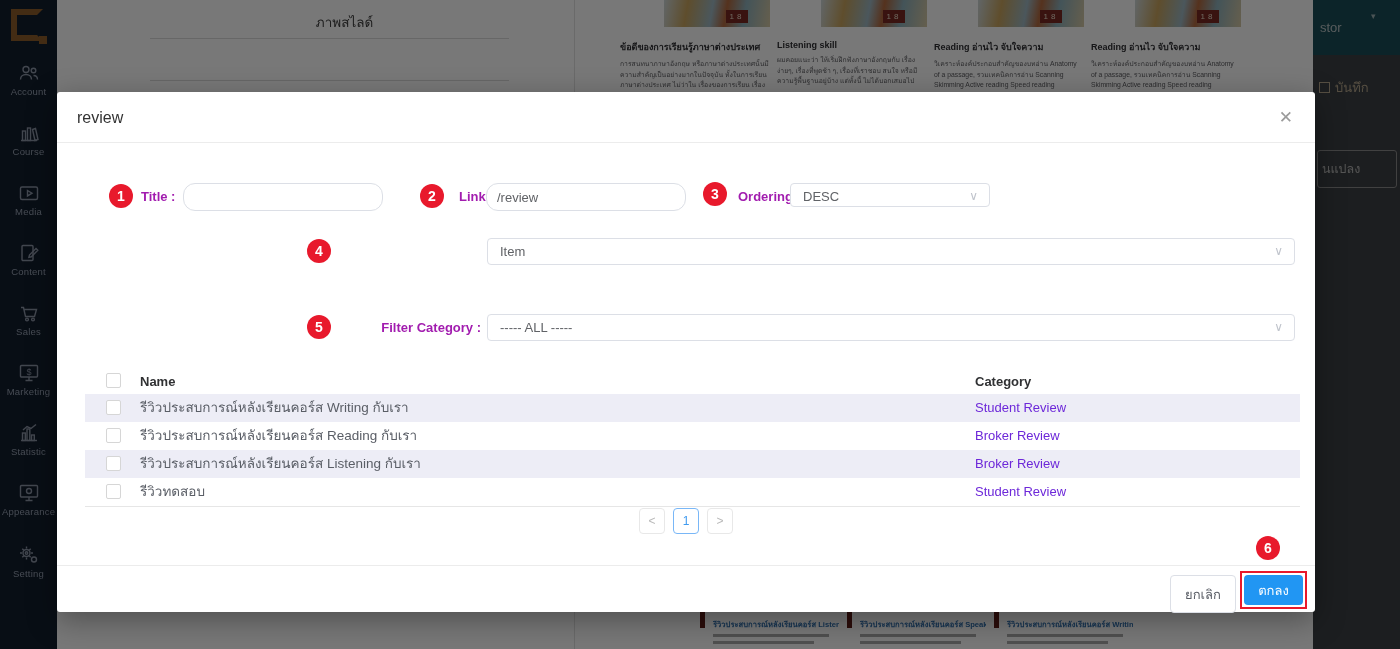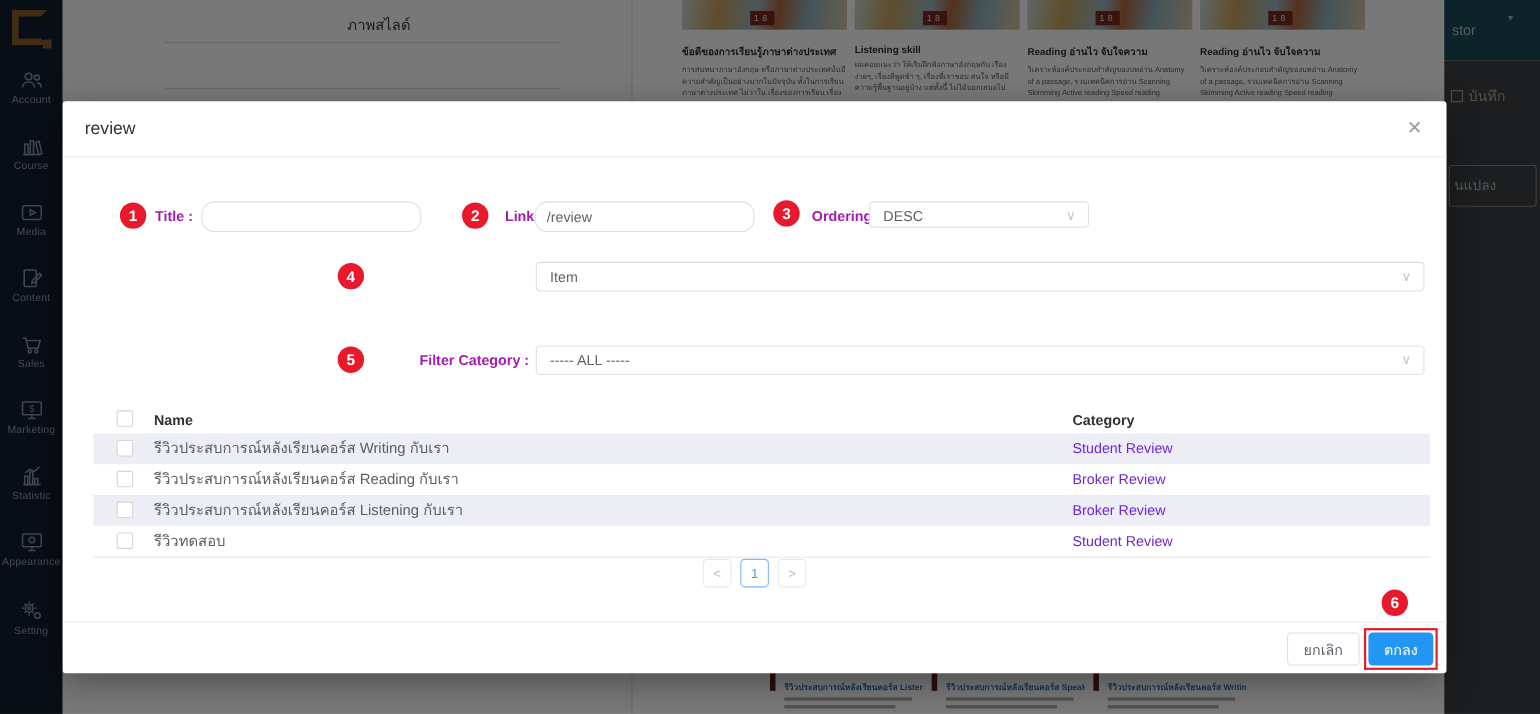--- a/index.html
+++ b/index.html
@@ -17,21 +17,21 @@
   .nav-item { position:absolute; left:0; width:57px; text-align:center; color:#95a0b1; }
   .nav-item svg { display:block; margin:0 auto; }
   .nav-label { display:block; font-size:9.5px; margin-top:2px; letter-spacing:.2px; }
   .page { position:absolute; left:57px; top:0; right:0; bottom:0; background:#fff; }
   .menu-panel { position:absolute; left:58px; top:0; width:460px; height:649px; background:#fff; border-right:1px solid #e2e2e2; }
   .menu-item { position:absolute; left:0; width:100%; text-align:center; font-size:13.5px; color:#3f3f3f; }
   .menu-div { position:absolute; left:35px; right:65px; height:1px; background:#dadada; }
   .cards-top { position:absolute; left:563px; top:0; }
   .card-t { position:absolute; top:0; width:150px; }
   .thumb { height:27px; background:
-      linear-gradient(100deg,#cfd8da 0%,#c9a55f 22%,#9fb9c4 45%,#b46a3f 58%,#8fb2bd 75%,#d7c9a5 100%); position:relative; }
+      linear-gradient(100deg,#cfd8da 0%,#c9a55f 22%,#9fb9c4 45%,#b46a3f 58%,#8fb2bd 75%,#d7c9a5 100%); position:relative;margin-left:44px; }
   .cube { position:absolute; left:62px; top:10px; width:22px; height:13px; background:#7a2a22; color:#e8d9c8; font-size:8px; line-height:13px; text-align:center; letter-spacing:3px; }
   .card-t h4 { margin-top:13px; font-size:9px; color:#2f2f33; font-weight:bold; }
   .card-t p { margin-top:5px; font-size:6.8px; line-height:1.55; color:#5c5c60; max-height:44px; overflow:hidden; }
   .hdr-right { position:absolute; left:1256px; top:0; width:87px; height:55px; background:#1a4e58; color:#b9c2c4; }
   .hdr-user { position:absolute; left:7px; top:20px; font-size:13px; }
   .hdr-caret { position:absolute; left:58px; top:11px; font-size:9px; color:#9fb3b5; }
   .right-panel { position:absolute; left:1256px; top:55px; width:87px; height:594px; background:#3d4144; }
   .save-row { position:absolute; left:6px; top:22px; font-size:13px; color:#b5a68c; }
   .save-icn { display:inline-block; width:11px; height:11px; border:1.5px solid #b5a68c; margin-right:5px; vertical-align:-1px; }
   .rp-btn { position:absolute; left:4px; top:95px; width:80px; height:38px; border:1px solid #8a8a8a; border-radius:3px; color:#b5b5b5; font-size:12.5px; line-height:36px; text-align:left; padding-left:4px; overflow:hidden; }
@@ -61,21 +61,21 @@
   .cell-name { position:absolute; left:55px; top:0; line-height:28px; font-size:13.5px; color:#5a5e66; }
   .cell-cat  { position:absolute; left:890px; top:0; line-height:28px; font-size:13px; color:#6d28d9; }
   .th { font-weight:bold; color:#303133 !important; font-size:13px !important; }
   .tbl-bottom { position:absolute; left:0; top:414px; width:100%; height:1px; background:#e6e6e6; }
   
   .pager { position:absolute; left:0; top:416px; width:100%; display:flex; justify-content:center; gap:8px; }
   .pg { width:26px; height:26px; border:1px solid #e8e8e8; border-radius:4px; background:#fff; color:#b9b9b9; font-size:12px; display:flex; align-items:center; justify-content:center; cursor:pointer; }
   .pg.cur { border-color:#79b7f7; color:#3f9bf0; }
   
   .m-footer { position:absolute; left:0; top:473px; width:100%; height:47px; border-top:1px solid #ececec; }
-  .btn-cancel { position:absolute; left:1113px; top:483px; width:66px; height:30px; background:#fff; border:1px solid #dcdfe6; border-radius:4px; color:#5a5e66; font-size:13px; font-family:inherit; cursor:pointer; }
+  .btn-cancel { position:absolute; left:1113px; top:483px; width:66px; height:38px; background:#fff; border:1px solid #dcdfe6; border-radius:4px; color:#5a5e66; font-size:13px; font-family:inherit; cursor:pointer; }
   .btn-ok { position:absolute; left:1187px; top:483px; width:59px; height:30px; background:#2196f3; border:none; border-radius:4px; color:#fff; font-size:13px; font-family:inherit; cursor:pointer; }
   .ok-outline { position:absolute; left:1183px; top:479px; width:67px; height:38px; border:2px solid #e8192c; z-index:4; pointer-events:none; }
 </style>
 </head>
 <body>
 
 <div class="screen">
 
   <div class="bg">
 

